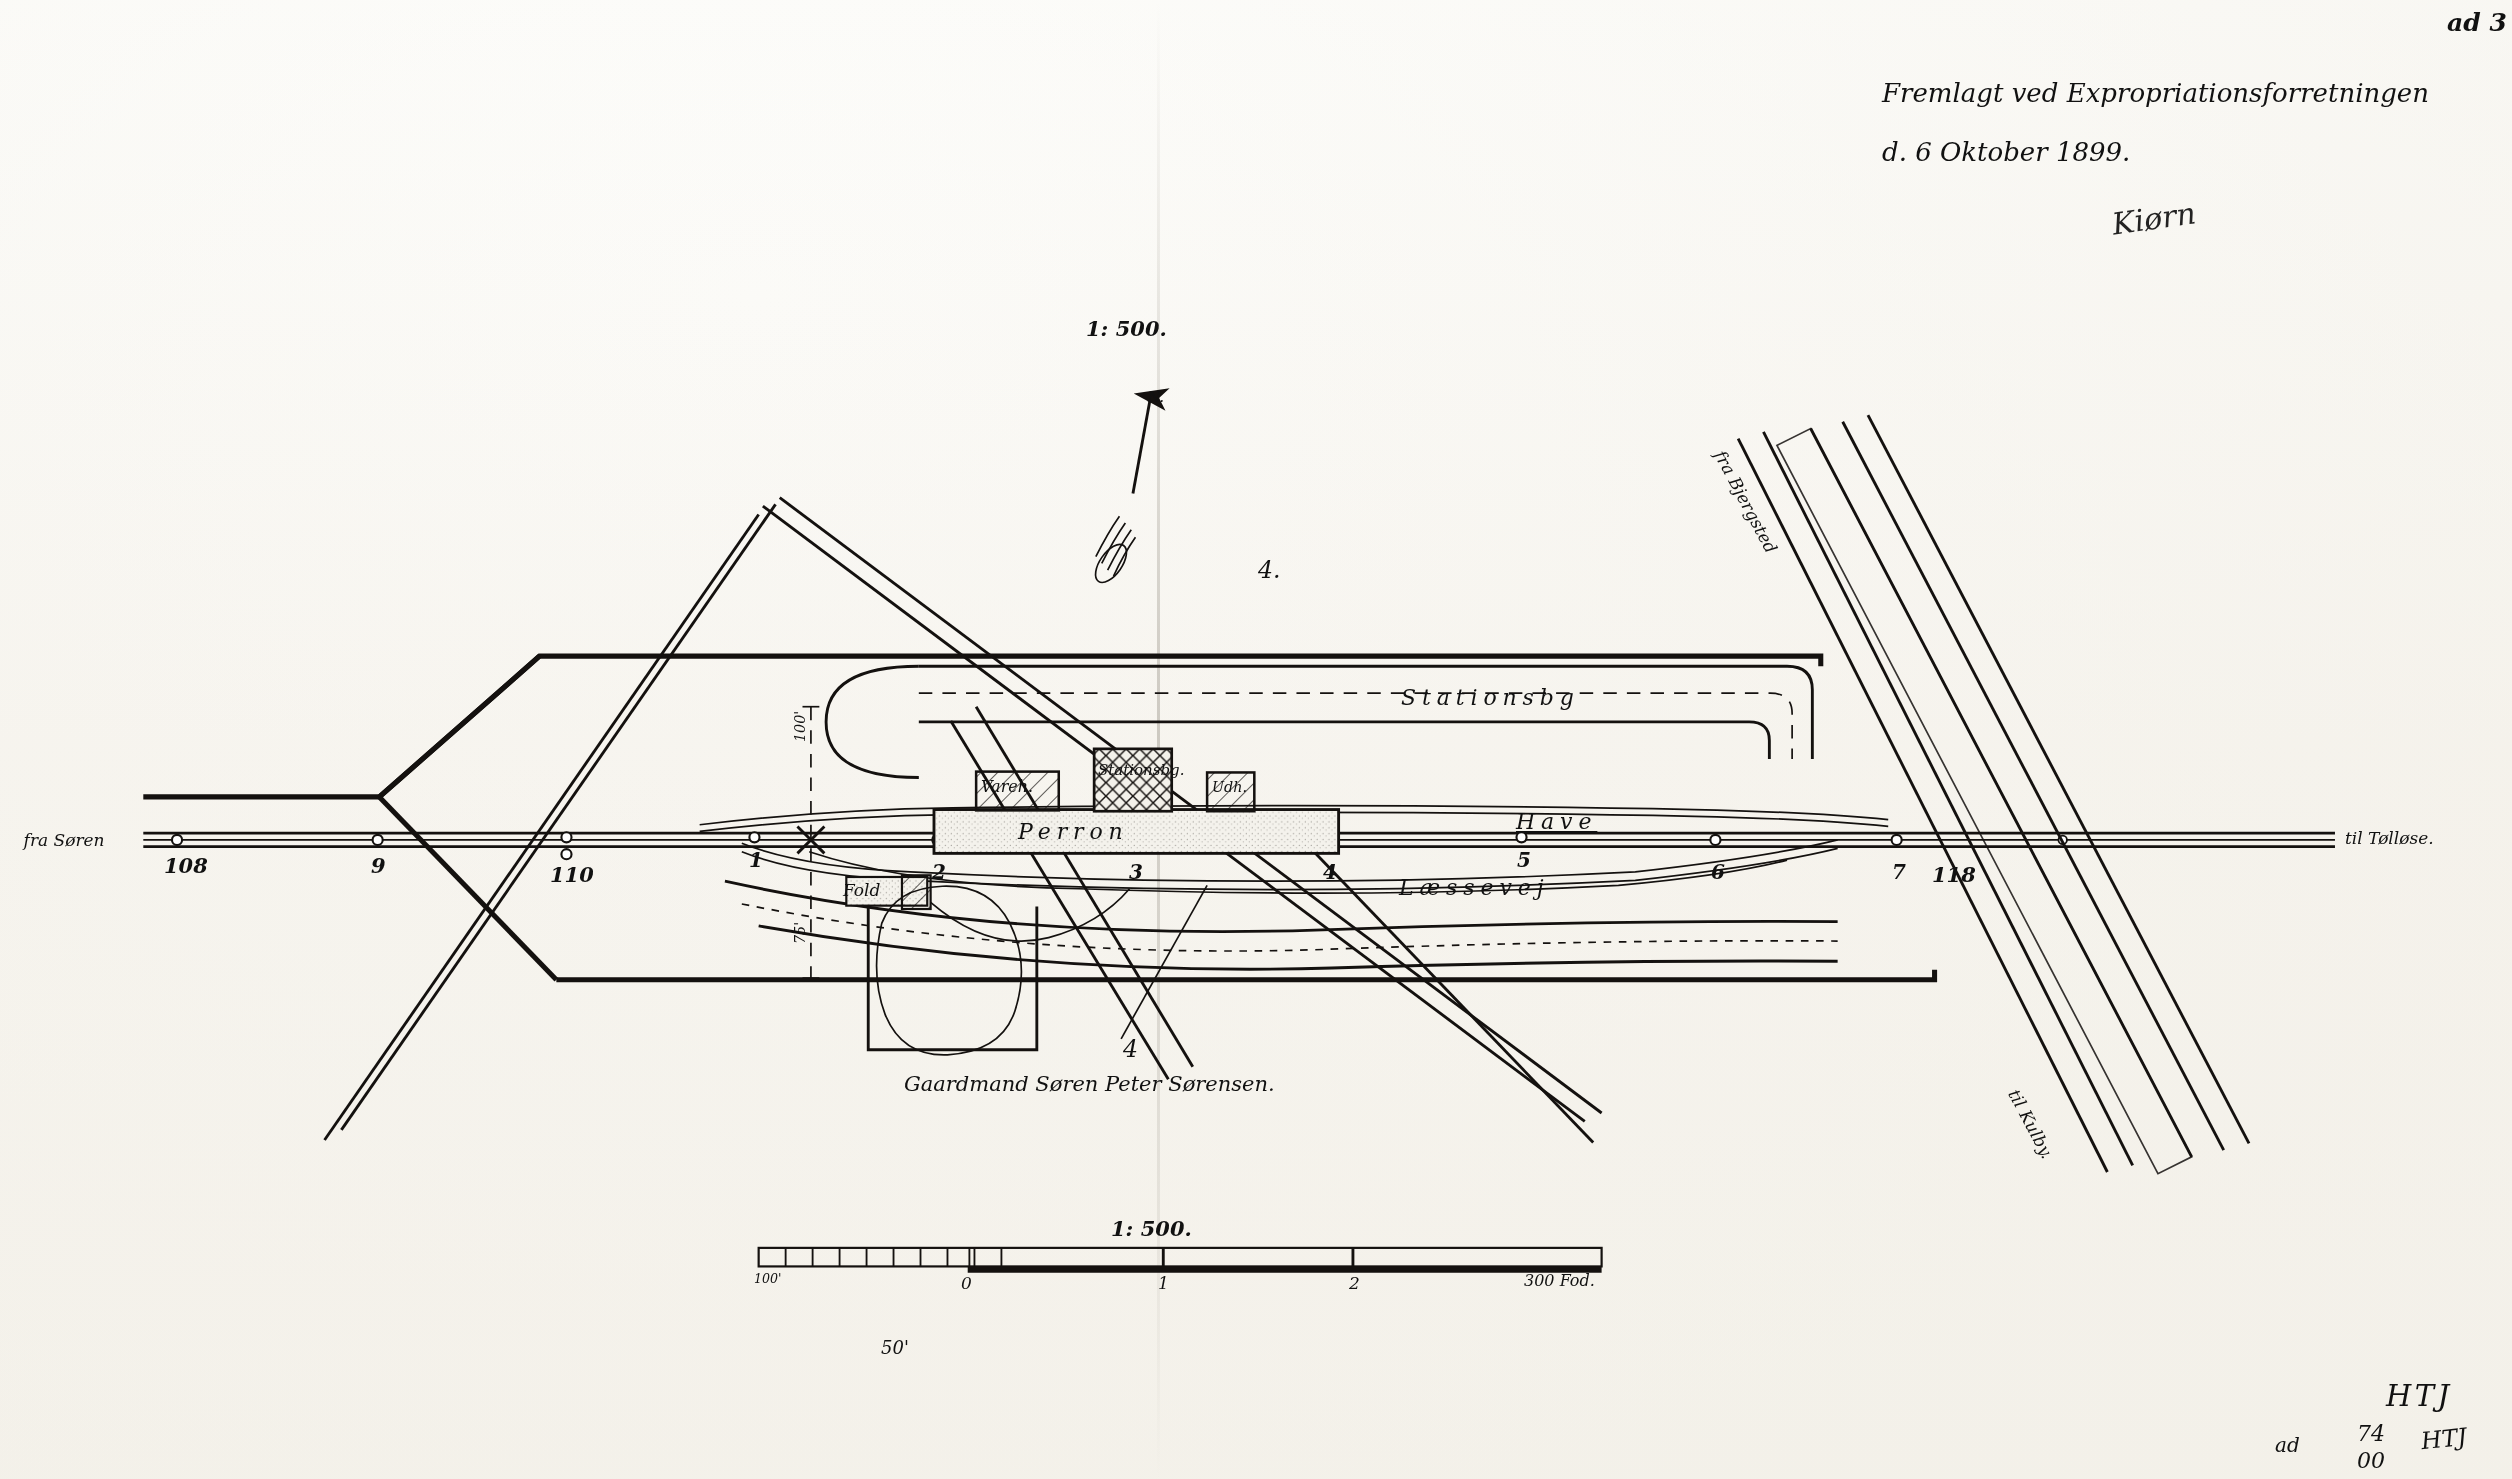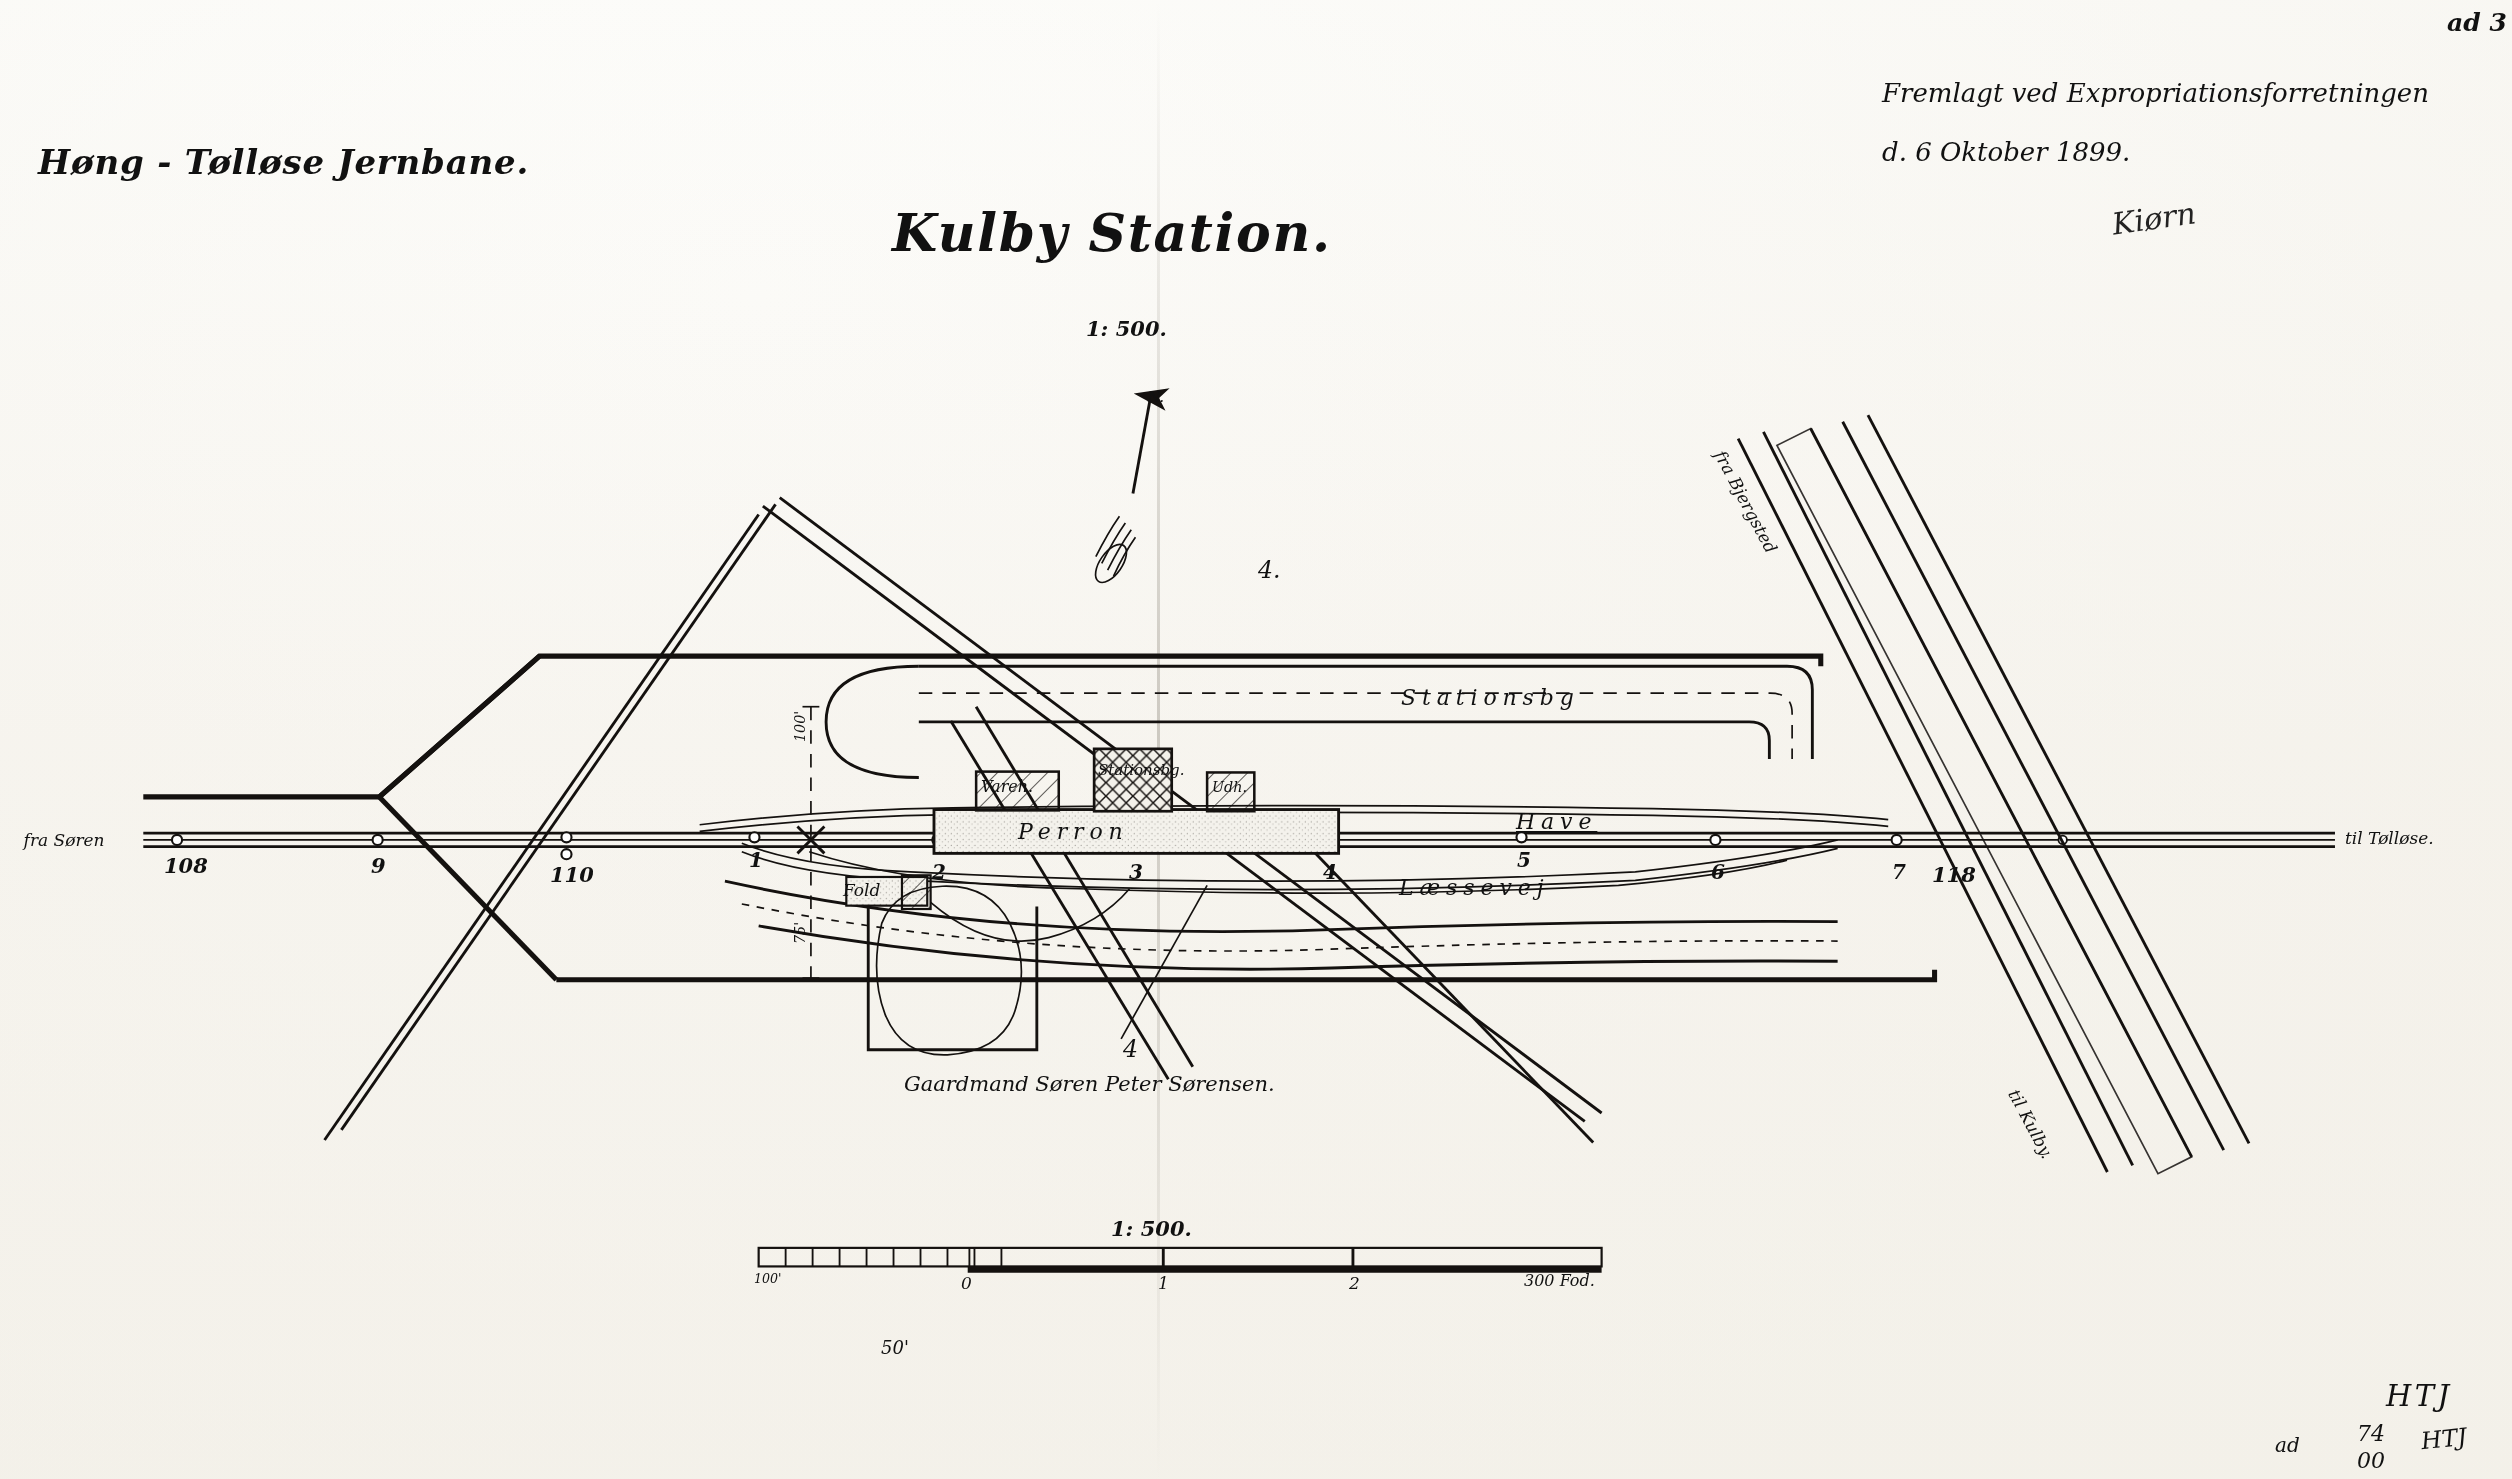--- a/index.html
+++ b/index.html
@@ -227,23 +227,21 @@
       </g>
       <line class="ink med" x1="1380" y1="1480" x2="1380" y2="1502"></line>
       <line class="ink med" x1="1605" y1="1480" x2="1605" y2="1502"></line>
 
       <line x1="1148" y1="1506" x2="1900" y2="1506" stroke="#14110f" stroke-width="7"></line>
     </g>
   </svg>
 
   <div class="t cornermark hand" style="left:2411px;top:8.4px;margin-left:36px;">ad 3</div>
 
-  <div class="t railway-title script" style="left:38px;top:142px;">Høng - Tølløse Jernbane.</div>
-
-  <div class="t station-title script" style="left:892px;top:202px;">Kulby Station.</div>
+
 
   <div class="t scale-note hand" style="left:1086px;top:316px;">1: 500.</div>
 
   <div class="t tinylabel hand" style="left:1148px;top:389px;">N.</div>
 
   <div class="t smalllabel hand" style="left:1258px;top:556px;font-size:23.6px;">4.</div>
 
   <div class="t hand" style="left:1882px;top:78px;font-size:26px;">Fremlagt ved Expropriationsforretningen</div>
   <div class="t hand" style="left:1882px;top:137px;font-size:26px;">d. 6  Oktober 1899.</div>
   <div class="t hand" style="left:2112px;top:201px;font-size:30px;transform:rotate(-8deg);opacity:.92;">Kiørn</div>

